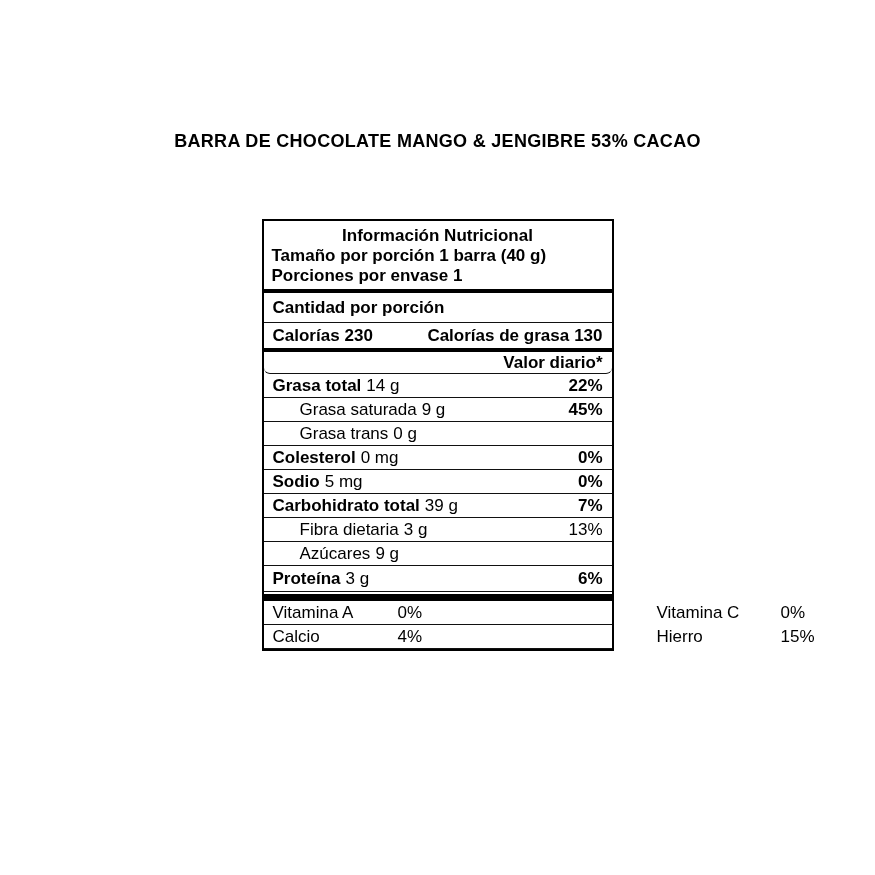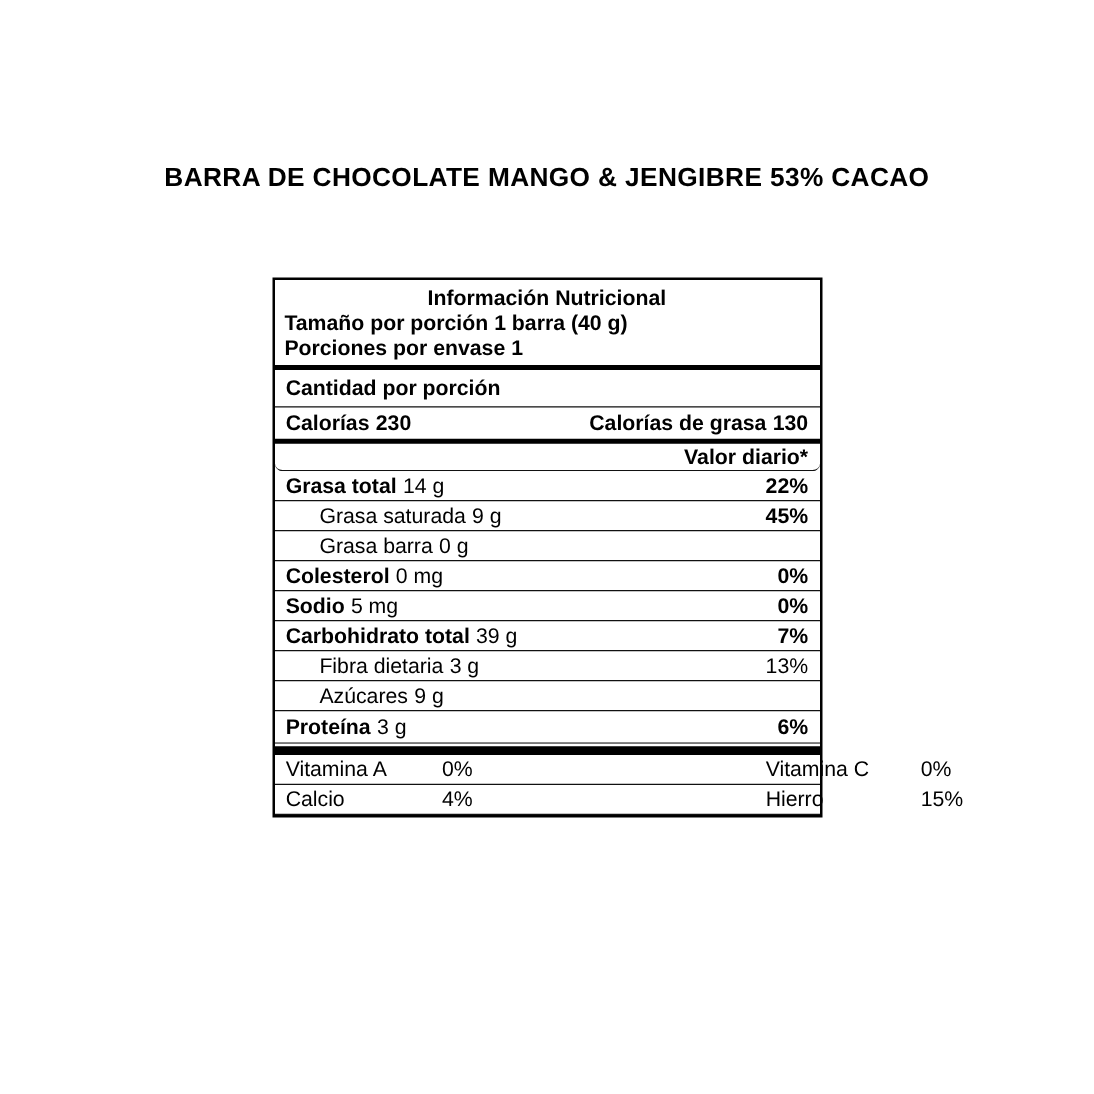--- a/index.html
+++ b/index.html
@@ -7,27 +7,27 @@
     margin: 0; padding: 0;
     width: 875px; height: 875px;
     background: #ffffff;
     color: #000000;
     font-family: "Liberation Sans", sans-serif;
   }
   .page-title {
     margin: 0;
     padding-top: 131px;
     text-align: center;
-    font-size: 21px;
+    font-size: 18px;
     font-weight: bold;
     letter-spacing: 0.3px;
     white-space: nowrap;
   }
   .label-box {
-    width: 440px;
+    width: 352px;
     margin: 67px auto 0 auto;
     border: 2px solid #000;
     font-size: 17px;
     line-height: 1.15;
   }
   .hdr {
     padding: 5px 8px 3px 8px;
     font-weight: bold;
   }
   .hdr .ttl { text-align: center; line-height: 20px; }
@@ -109,21 +109,21 @@
     <span class="right b">22%</span>
   </div>
 
   <div class="row">
     <span class="indent">Grasa saturada</span>
     <span class="sp">9 g</span>
     <span class="right b">45%</span>
   </div>
 
   <div class="row">
-    <span class="indent">Grasa barra</span>
+    <span class="indent">Grasa trans</span>
     <span class="sp">0 g</span>
     <span class="right"></span>
   </div>
 
   <div class="row">
     <span class="b">Colesterol</span>
     <span class="sp">0 mg</span>
     <span class="right b">0%</span>
   </div>
 

